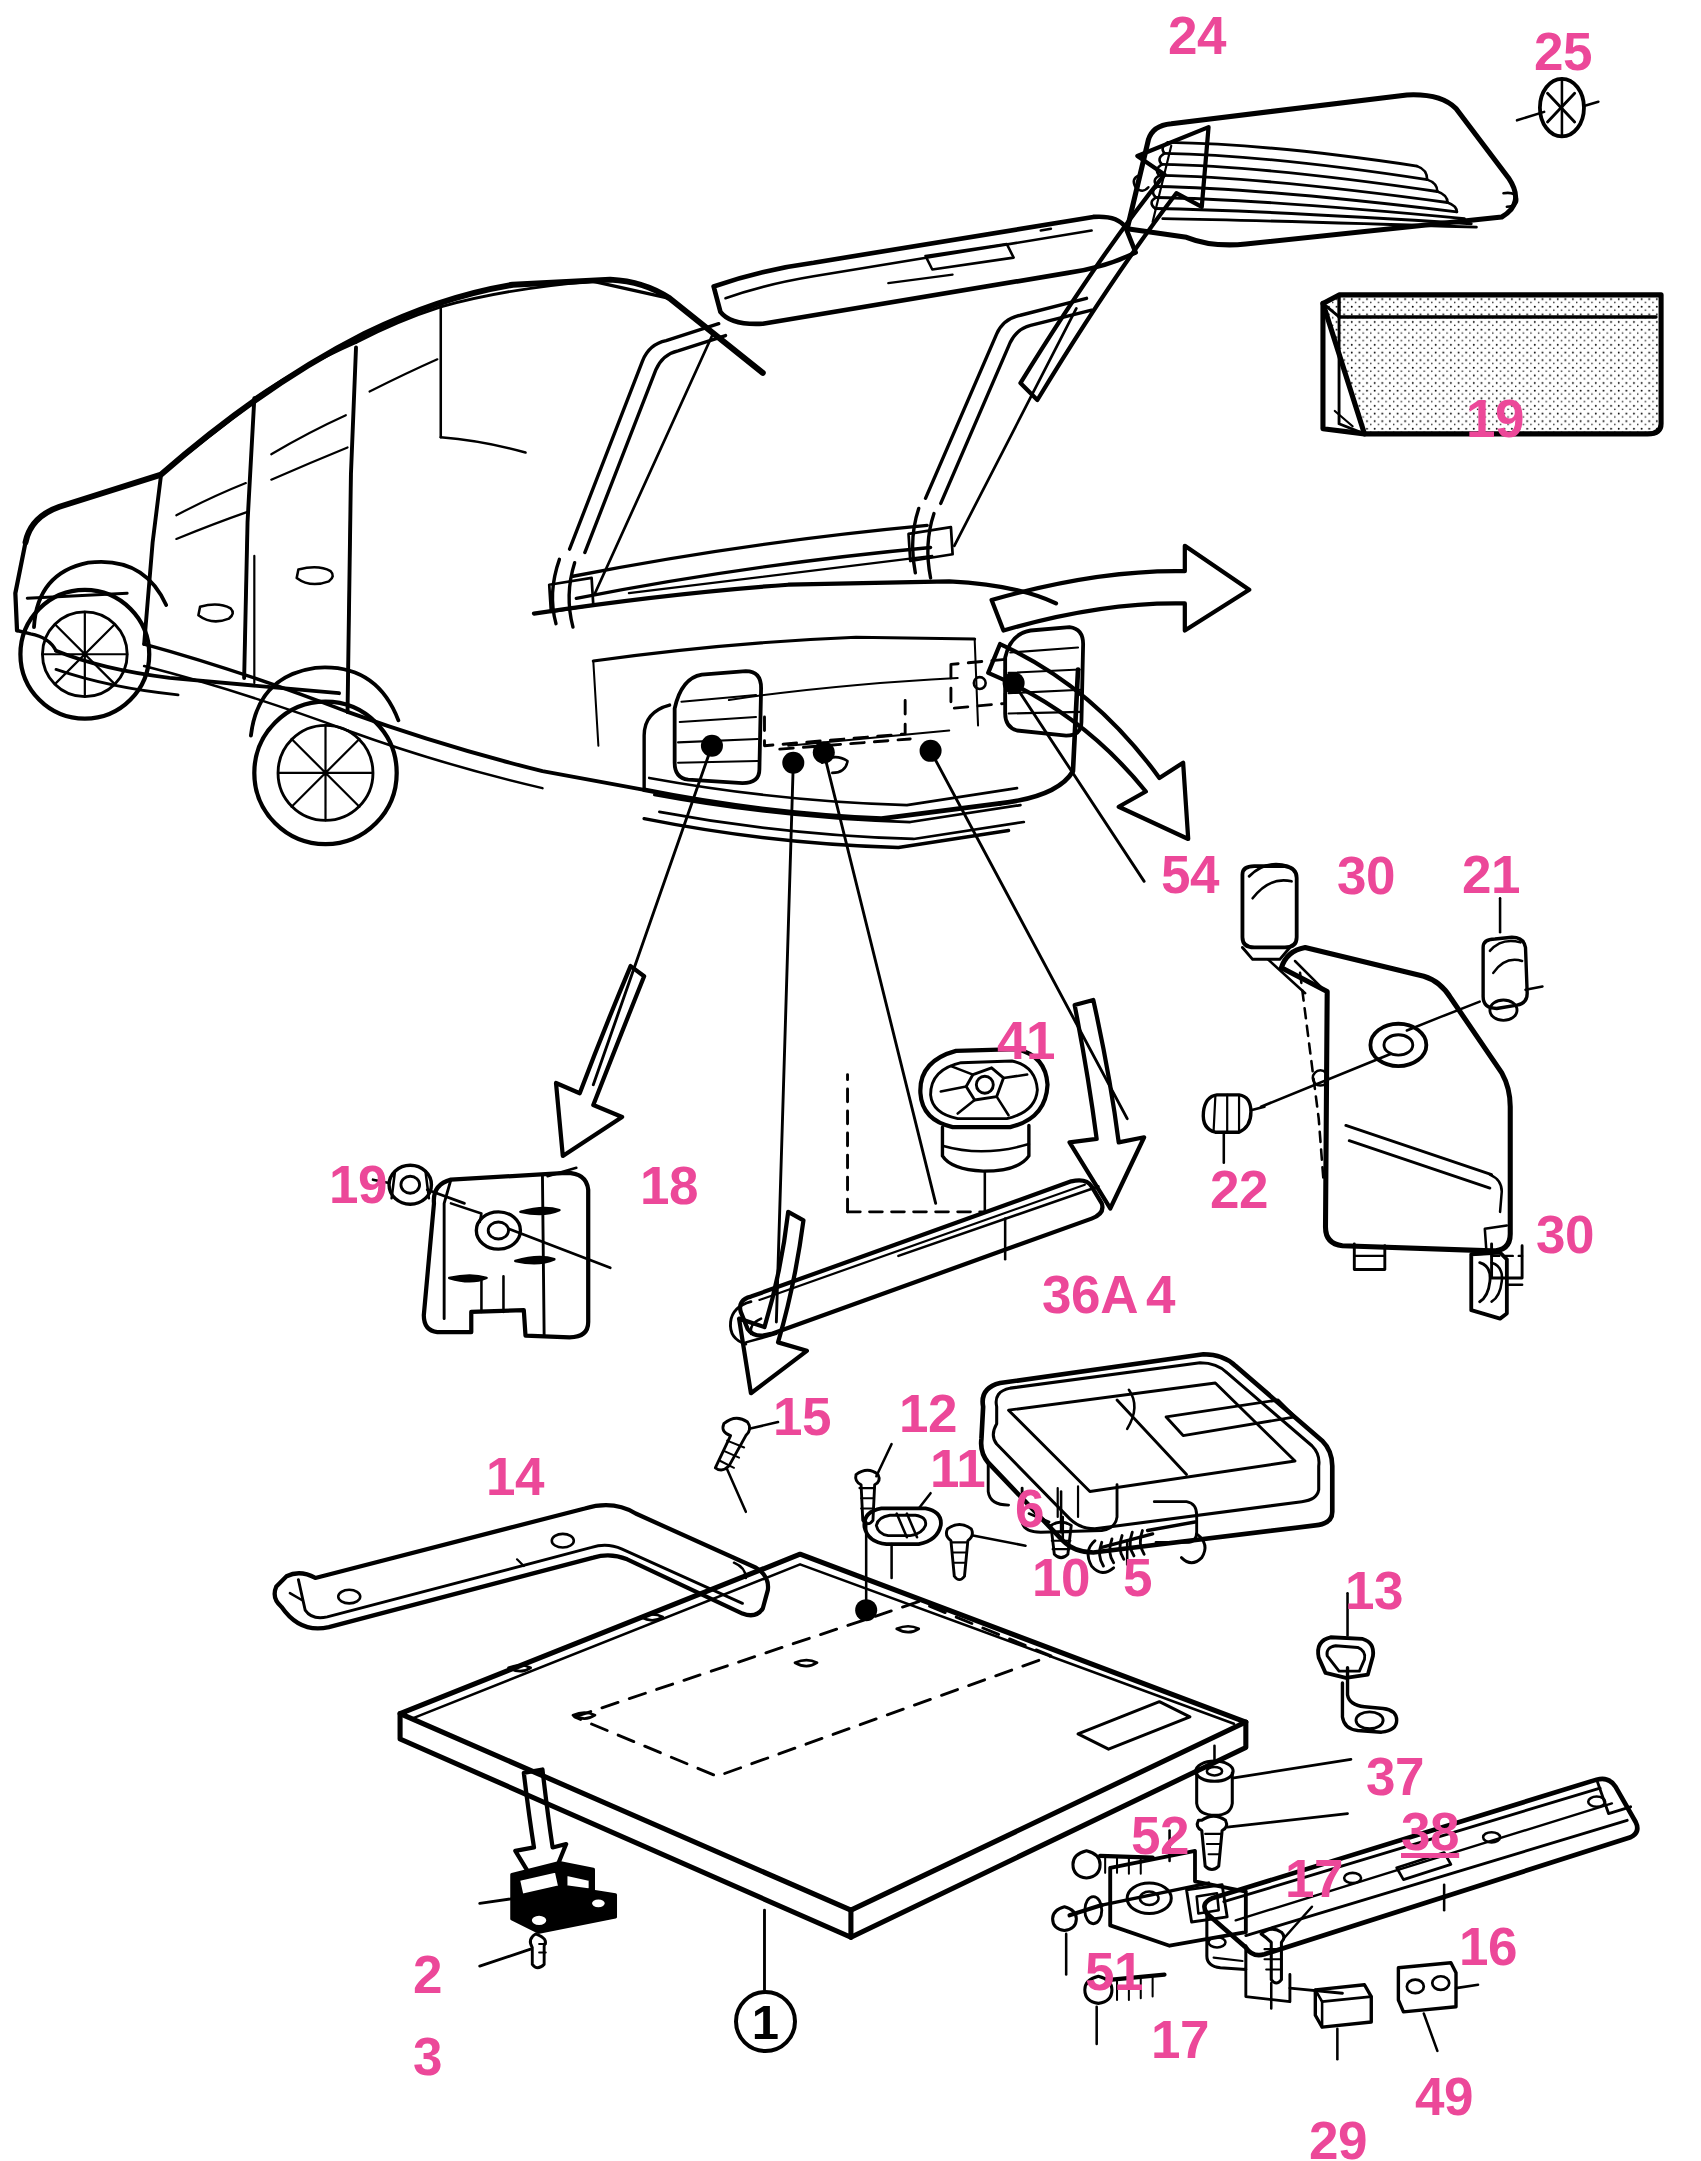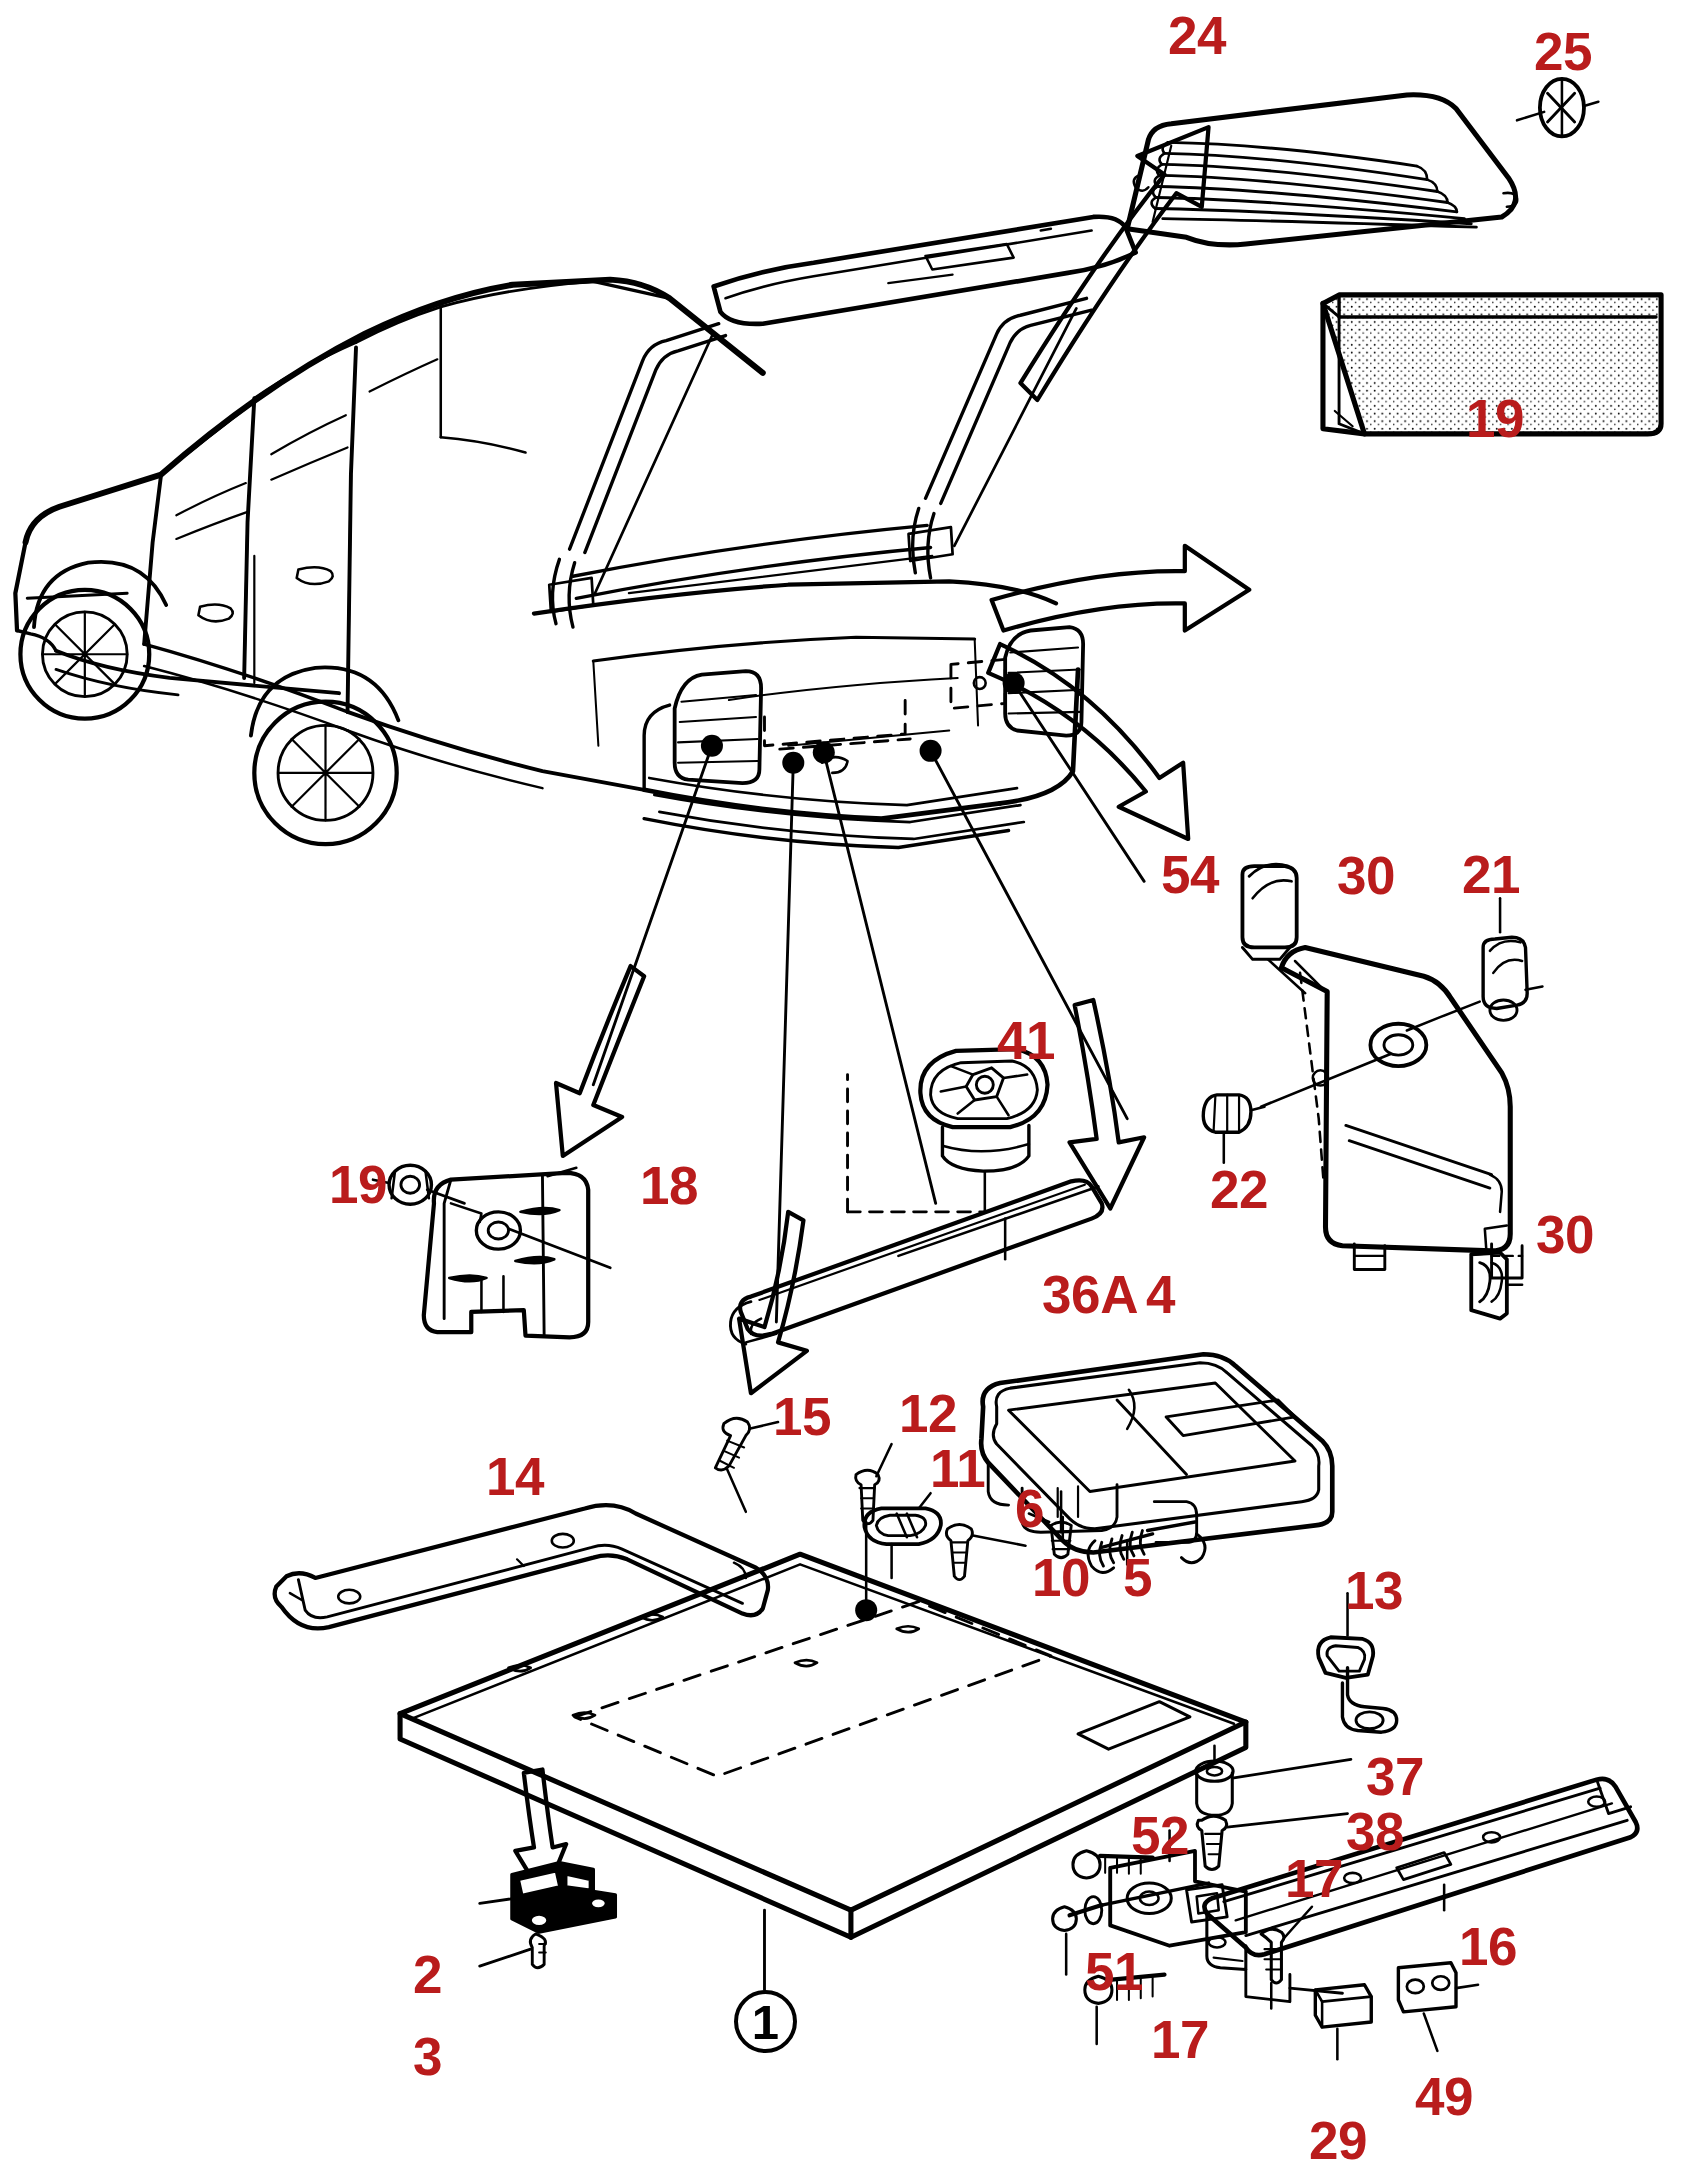--- a/index.html
+++ b/index.html
@@ -9,21 +9,21 @@
     width:1701px;
     height:2161px;
     background:#fff;
     overflow:hidden;
   }
   #art{position:absolute;left:0;top:0;width:1701px;height:2161px;}
   .lbl{
     position:absolute;
     font-family:"Liberation Sans", sans-serif;
     font-weight:700;
-    color:#b91c1c;
+    color:#ec4899;
     white-space:nowrap;
     line-height:1;
     letter-spacing:-0.4px;
   }
   .lbl.n{font-size:53px;}
   .lbl.foot{font-size:47px;letter-spacing:1.7px;font-weight:700;}
   .balloon{
     position:absolute;
     width:63px;height:63px;
     border:4.2px solid #000;
@@ -635,21 +635,21 @@
   <div class="lbl n" style="left:1146px;top:1268px;">4</div>
   <div class="lbl n" style="left:773px;top:1390px;">15</div>
   <div class="lbl n" style="left:879px;top:1387px;margin-left:20px;">12</div>
   <div class="lbl n" style="left:930px;top:1442px;">11</div>
   <div class="lbl n" style="left:1015px;top:1482px;">6</div>
   <div class="lbl n" style="left:1123px;top:1551px;">5</div>
   <div class="lbl n" style="left:1032px;top:1551px;">10</div>
   <div class="lbl n" style="left:486px;top:1450px;">14</div>
   <div class="lbl n" style="left:1345px;top:1564px;">13</div>
   <div class="lbl n" style="left:1366px;top:1750px;">37</div>
-  <div class="lbl n" style="left:1346px;top:1805px;">38</div>
+  <div class="lbl n" style="left:1401px;top:1805px;text-decoration:underline;">38</div>
   <div class="lbl n" style="left:1131px;top:1809px;">52</div>
   <div class="lbl n" style="left:1285px;top:1852px;">17</div>
   <div class="lbl n" style="left:1459px;top:1920px;">16</div>
   <div class="lbl n" style="left:1073px;top:1945px;margin-left:12px;">51</div>
   <div class="lbl n" style="left:1151px;top:2013px;">17</div>
   <div class="lbl n" style="left:1309px;top:2070px;margin-top:44px;">29</div>
   <div class="lbl n" style="left:1415px;top:2070px;">49</div>
   <div class="lbl n" style="left:413px;top:1948px;">2</div>
   <div class="lbl n" style="left:413px;top:2030px;">3</div>
 

